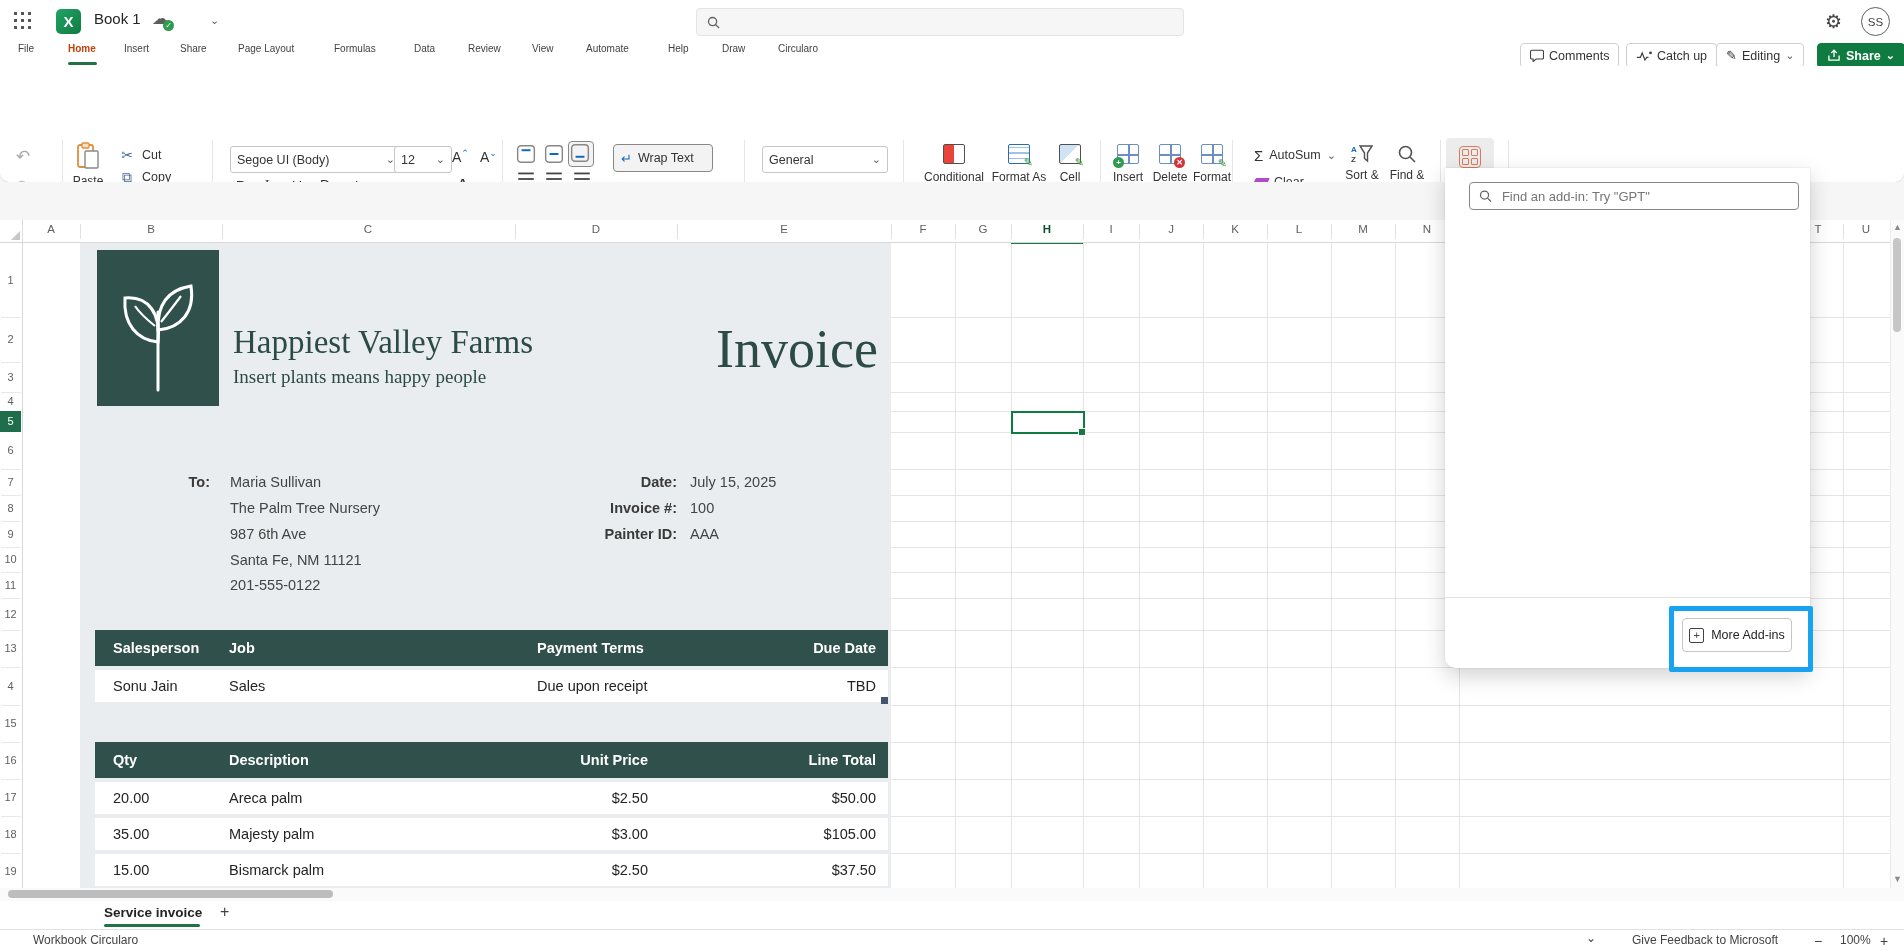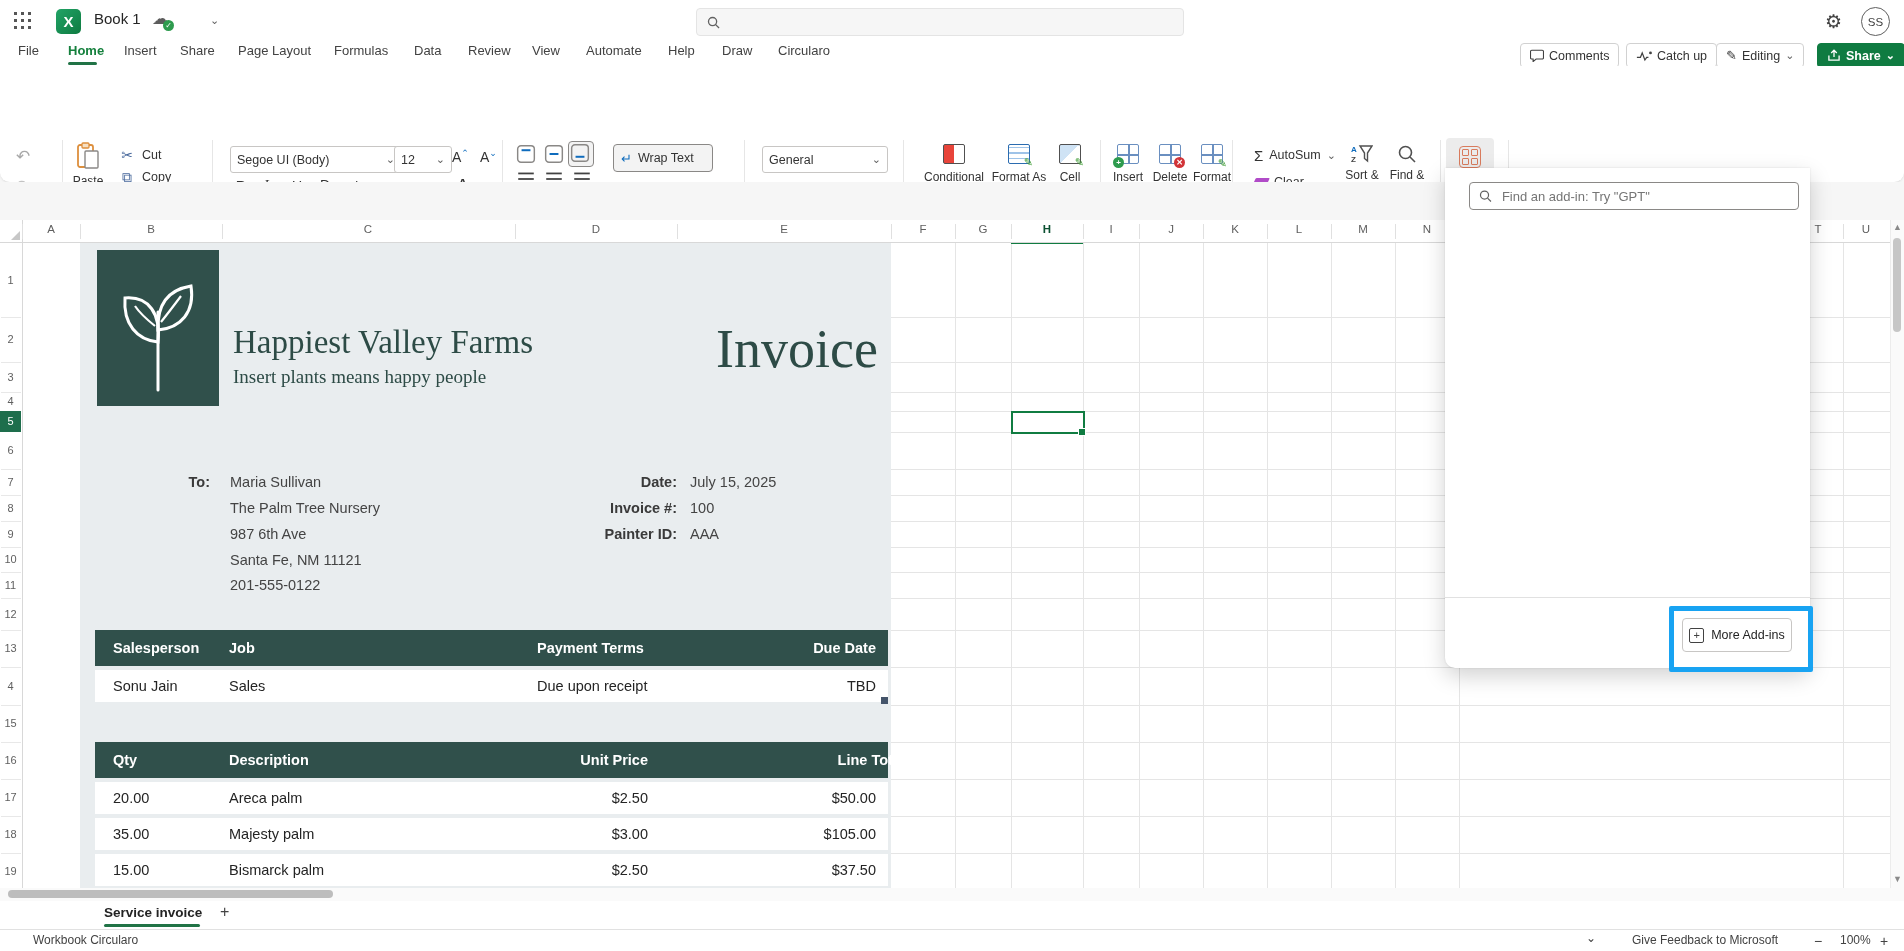--- a/index.html
+++ b/index.html
@@ -23,22 +23,22 @@
   #searchbox{left:696px;top:8px;width:466px;height:26px;background:#f6f6f6;border:1px solid #e4e4e4;
     border-radius:4px;display:flex;align-items:center;padding:0 10px;gap:8px}
   #searchbox input{border:0;background:transparent;outline:0;font-size:13px;color:#616161;width:100%;
     font-family:"Liberation Sans",sans-serif}
   #gear{left:1825px;top:10px;font-size:19px;color:#424242;cursor:pointer}
   #avatar{left:1861px;top:7px;width:27px;height:27px;border-radius:50%;border:1.5px solid #5f5f5f;
     background:#fff;color:#424242;font-size:11.5px;display:flex;align-items:center;justify-content:center}
 
   
   #menubar{left:0;top:40px;width:1904px;height:26px;background:#fff}
-  .mtab{position:absolute;top:3px;font-size:13px;color:#424242;cursor:pointer}
-  .mtab.active{font-weight:bold;color:#15803d}
+  .mtab{position:absolute;top:3px;font-size:10px;color:#424242;cursor:pointer}
+  .mtab.active{font-weight:bold;color:#c2410c}
   #home-underline{left:68px;top:62px;width:29px;height:3px;background:#217346;border-radius:2px}
   .topbtn{position:absolute;top:43px;height:23px;border:1px solid #d1d1d1;border-radius:4px;background:#fff;
     display:flex;align-items:center;gap:5px;padding:0 9px;font-size:12.5px;color:#333;cursor:pointer}
   #sharebtn{background:#0f7b41;border-color:#0f7b41;color:#fff;font-weight:bold}
 
   
   #ribbon{left:0;top:66px;width:1904px;height:116px;background:#fff;border-bottom:1px solid #e3e3e3;
     border-radius:0 0 10px 10px;box-shadow:0 1px 2px rgba(0,0,0,.05)}
   .vsep{position:absolute;top:74px;height:82px;width:1px;background:#e6e6e6}
   .glabel{position:absolute;top:164px;font-size:10.5px;color:#616161;transform:translateX(-50%)}
@@ -583,21 +583,21 @@
 <div class="tcell" style="left:113px;top:686px">Sonu Jain</div>
 <div class="tcell" style="left:229px;top:686px">Sales</div>
 <div class="tcell" style="left:537px;top:686px">Due upon receipt</div>
 <div class="tcell r" style="left:876px;top:686px">TBD</div>
 <div class="abs" id="tbl1-mark"></div>
 
 <div class="thead" style="top:742px;height:36px"></div>
 <div class="tcell h" style="left:113px;top:760px">Qty</div>
 <div class="tcell h" style="left:229px;top:760px">Description</div>
 <div class="tcell h r" style="left:648px;top:760px">Unit Price</div>
-<div class="tcell h r" style="left:905px;top:760px">Line Total</div>
+<div class="tcell h r" style="left:876px;top:760px">Line Total</div>
 
 <div class="trow" style="top:782px;height:32px"></div>
 <div class="tcell" style="left:113px;top:798px">20.00</div>
 <div class="tcell" style="left:229px;top:798px">Areca palm</div>
 <div class="tcell r" style="left:648px;top:798px">$2.50</div>
 <div class="tcell r" style="left:876px;top:798px">$50.00</div>
 
 <div class="trow" style="top:818px;height:32px"></div>
 <div class="tcell" style="left:113px;top:834px">35.00</div>
 <div class="tcell" style="left:229px;top:834px">Majesty palm</div>

